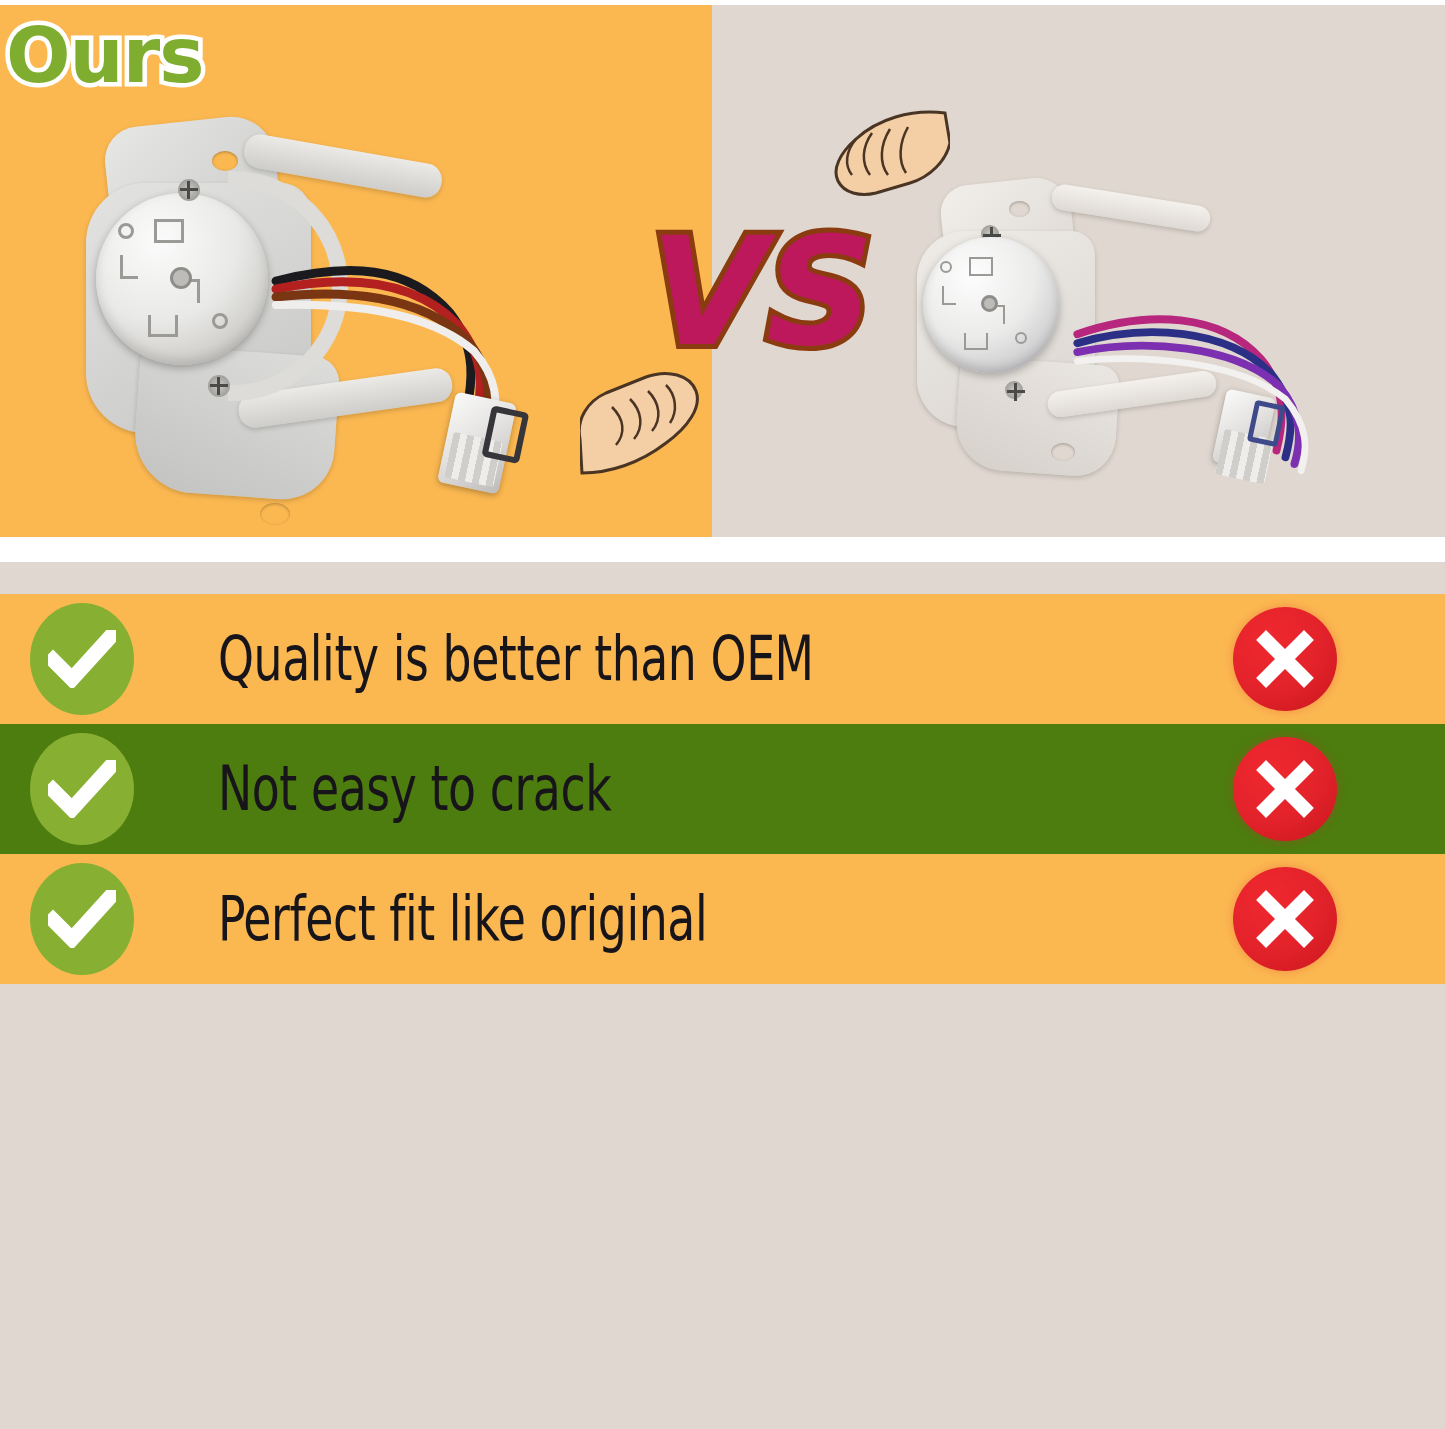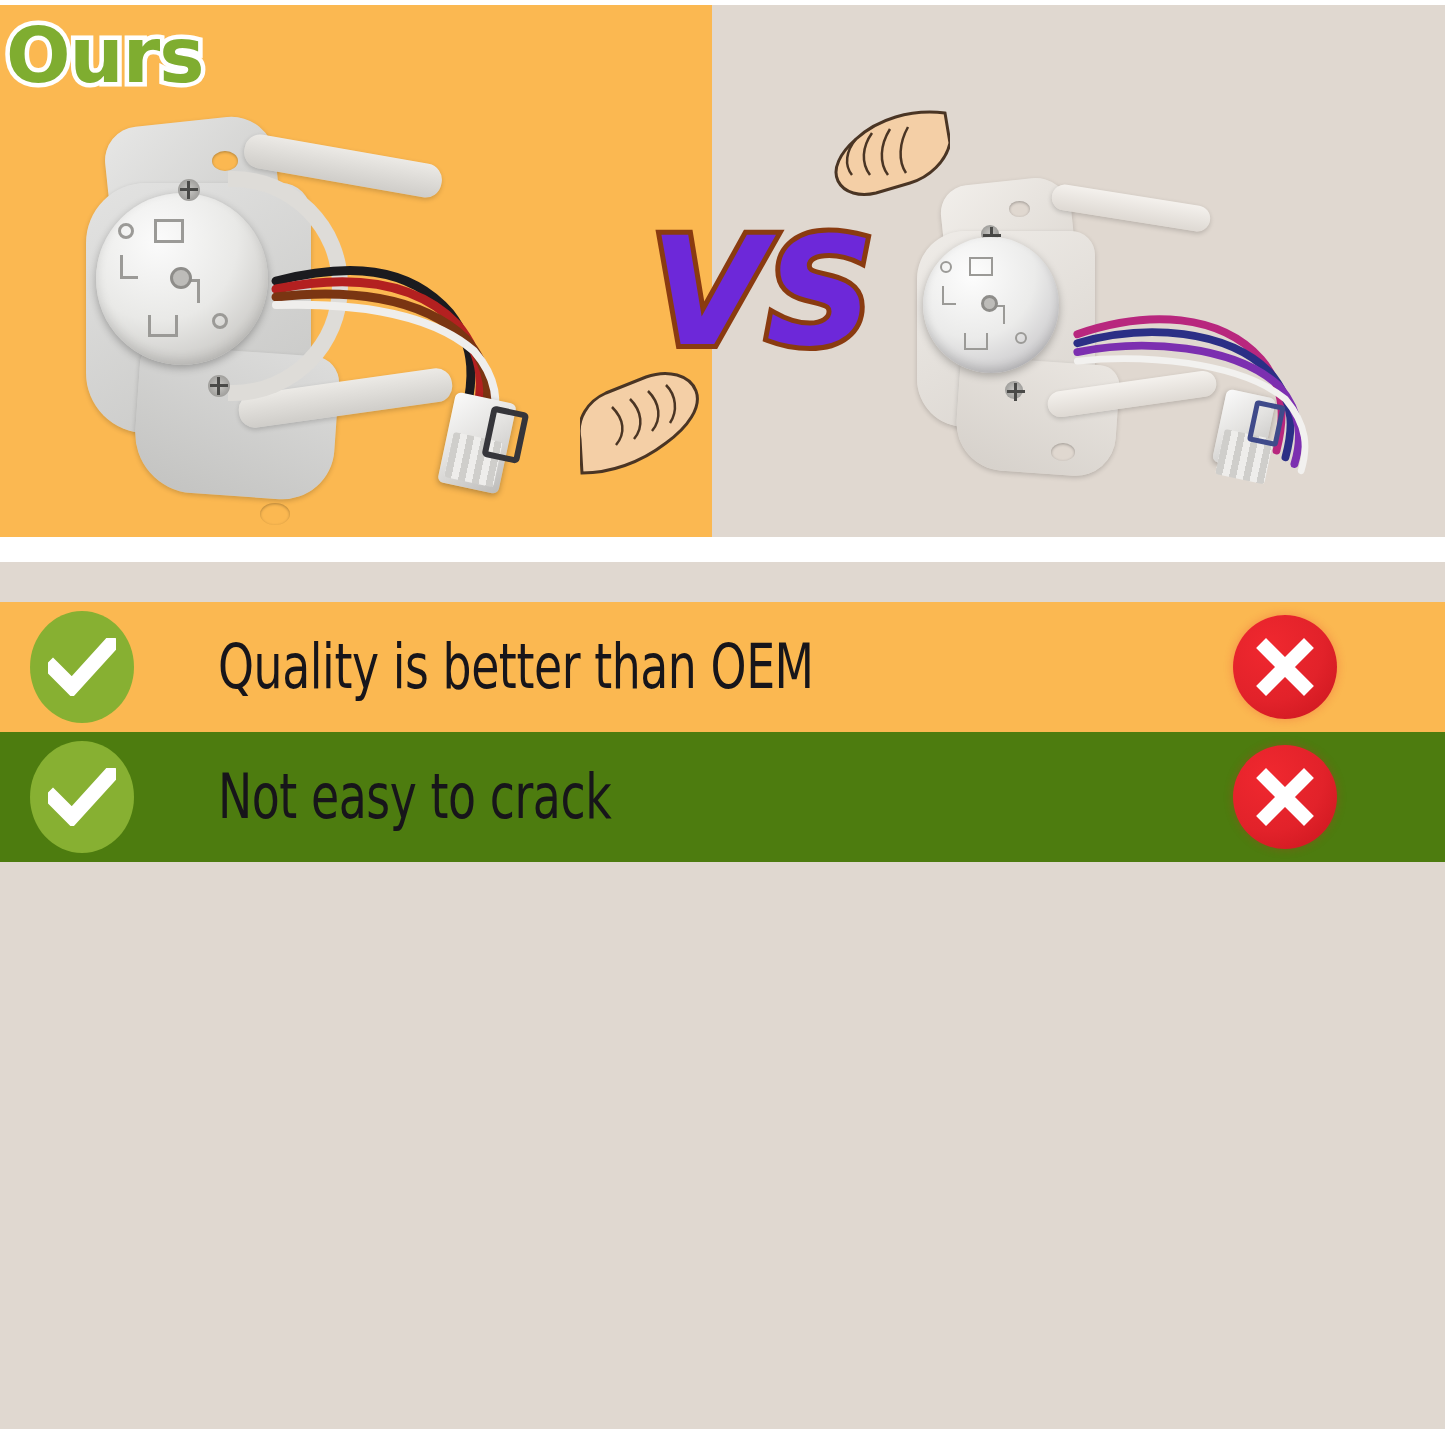--- a/index.html
+++ b/index.html
@@ -192,21 +192,21 @@
 
   
   .vs {
     position:absolute;
     left:650px; top:212px;
     font-family:"DejaVu Sans", sans-serif;
     font-weight:bold;
     font-style:italic;
     font-size:150px;
     line-height:150px;
-    color:#6d28d9;
+    color:#be185d;
     -webkit-text-stroke:10px #8a3b10;
     paint-order:stroke fill;
     z-index:8;
     white-space:nowrap;
   }
   .fist { position:absolute; z-index:7; }
   .fistTop  { left:760px; top:100px; }
   .fistBot  { left:580px; top:318px; }
 
   
@@ -218,21 +218,21 @@
   }
   .row {
     position:relative;
     width:1445px;
     height:130px;
     display:flex;
     align-items:center;
   }
   .row.odd  { background:#fbb851; }
   .row.even { background:#4d7c0f; }
-  .row.first { margin-top:40px; }
+  .row.first { margin-top:32px; }
 
   .check {
     position:absolute;
     left:30px;
     width:104px; height:112px;
     border-radius:50%;
     background:#87b032;
     display:flex; align-items:center; justify-content:center;
   }
   .check svg { display:block; }
@@ -384,15 +384,28 @@
             <path d="M5 30 L24 49 L63 6" fill="none" stroke="#ffffff" stroke-width="15" stroke-linecap="square" stroke-linejoin="miter"></path>
           </svg>
         </div>
         <div class="feat-label">Not easy to crack</div>
         <div class="cross">
           <svg width="58" height="58" viewBox="0 0 58 58" aria-hidden="true">
             <path d="M10 10 L48 48 M48 10 L10 48" fill="none" stroke="#ffffff" stroke-width="14" stroke-linecap="square"></path>
           </svg>
         </div>
       </div>
+      <div class="row odd">
+        <div class="check">
+          <svg width="68" height="58" viewBox="0 0 68 58" aria-hidden="true">
+            <path d="M5 30 L24 49 L63 6" fill="none" stroke="#ffffff" stroke-width="15" stroke-linecap="square" stroke-linejoin="miter"></path>
+          </svg>
+        </div>
+        <div class="feat-label">Perfect fit like original</div>
+        <div class="cross">
+          <svg width="58" height="58" viewBox="0 0 58 58" aria-hidden="true">
+            <path d="M10 10 L48 48 M48 10 L10 48" fill="none" stroke="#ffffff" stroke-width="14" stroke-linecap="square"></path>
+          </svg>
+        </div>
+      </div>
     </div>
 
 </div>
 
 </body></html>

